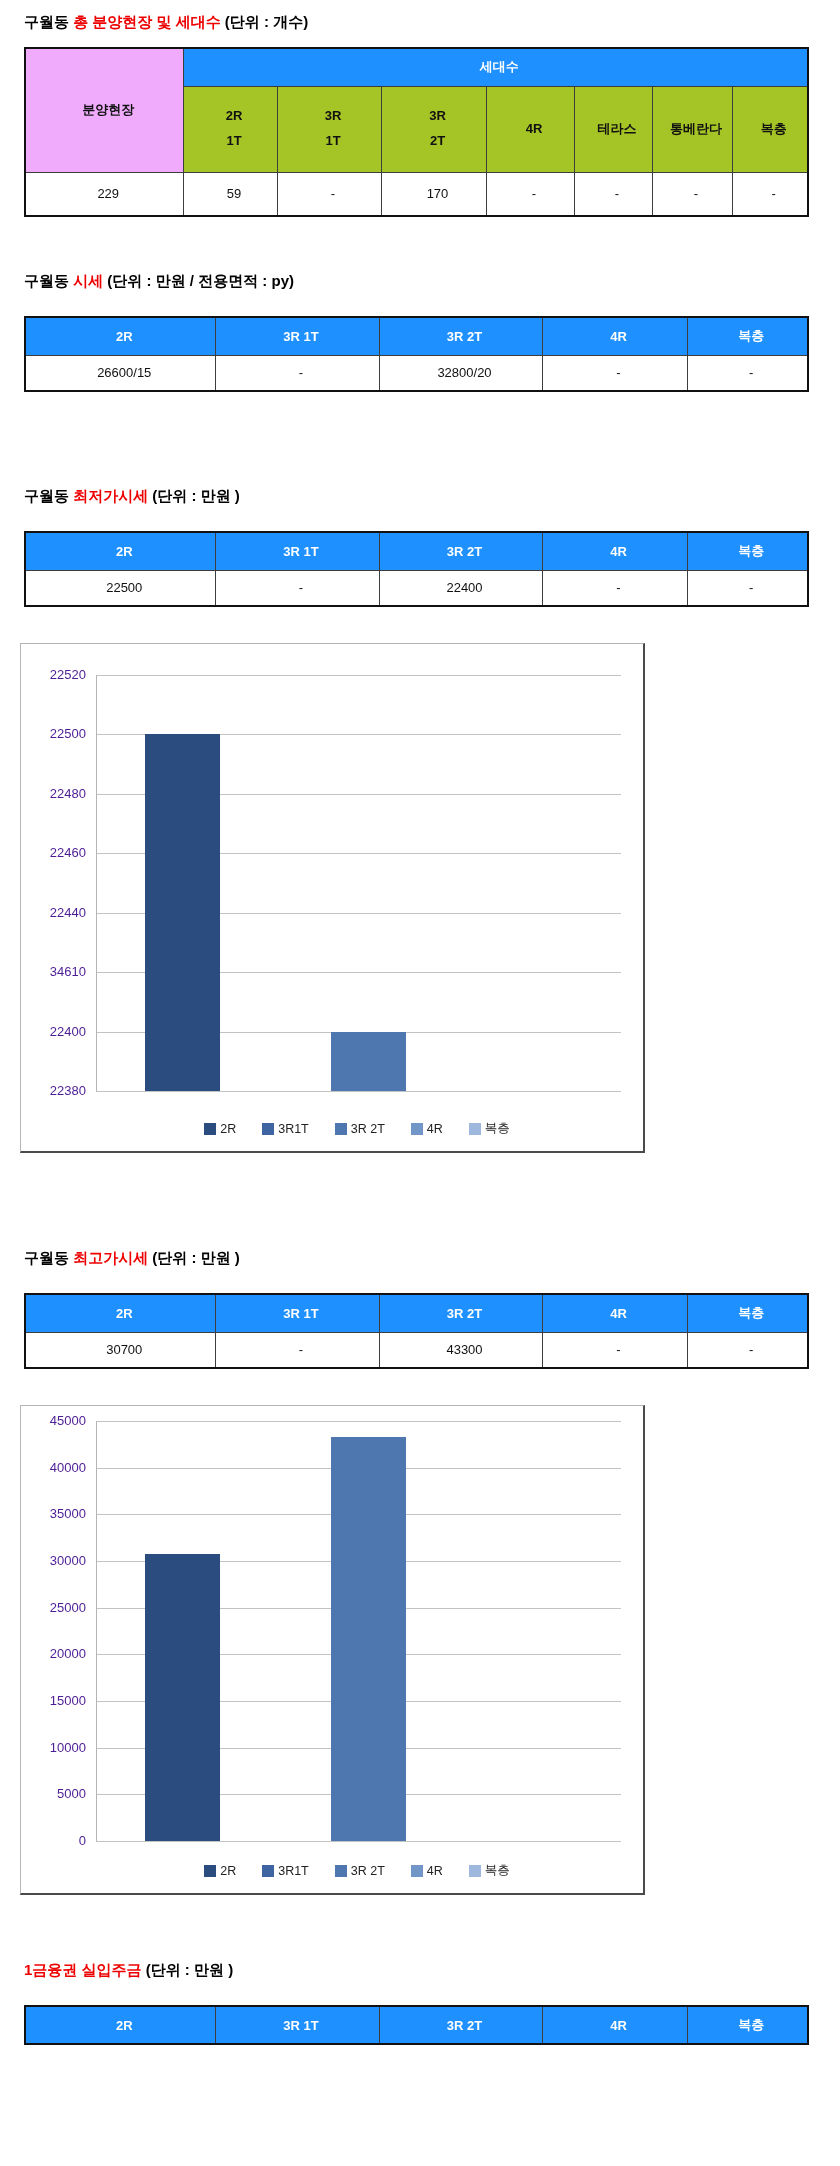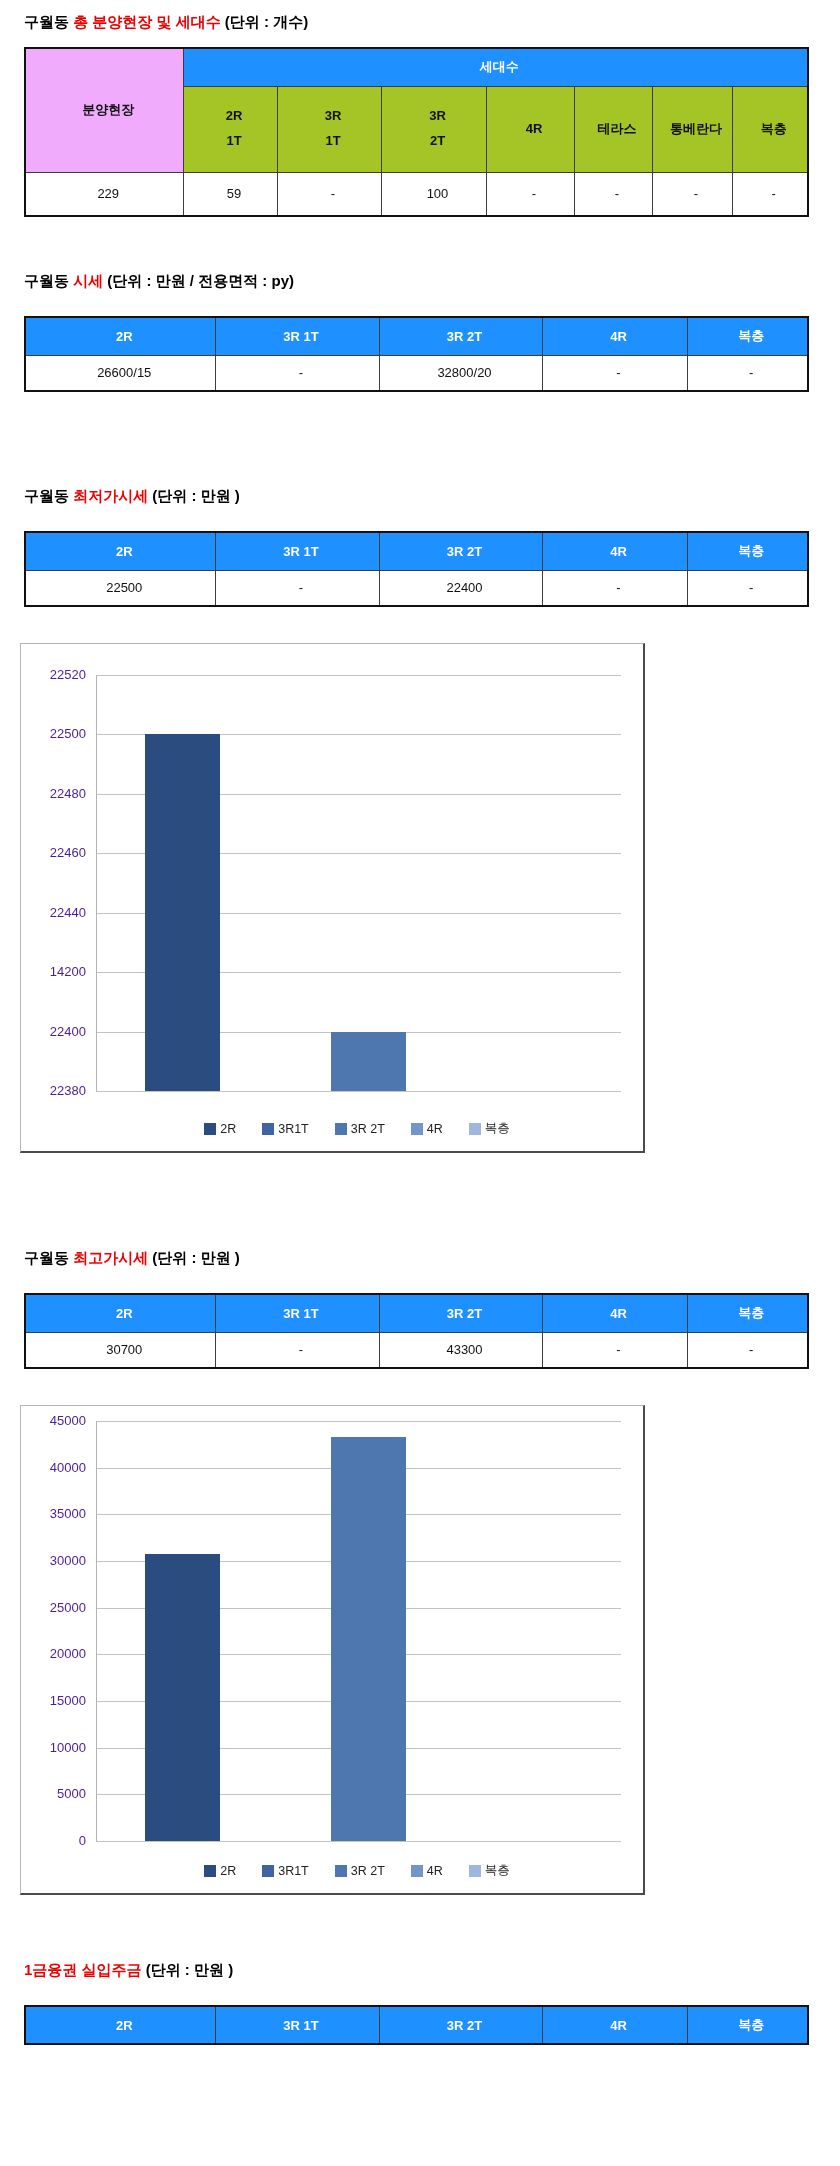--- a/index.html
+++ b/index.html
@@ -90,21 +90,21 @@
 2T</td>
       <td class="hd-green">4R</td>
       <td class="hd-green">테라스</td>
       <td class="hd-green">통베란다</td>
       <td class="hd-green">복층</td>
     </tr>
     <tr>
       <td class="cell cell-tall">229</td>
       <td class="cell cell-tall">59</td>
       <td class="cell cell-tall">-</td>
-      <td class="cell cell-tall">100</td>
+      <td class="cell cell-tall">170</td>
       <td class="cell cell-tall">-</td>
       <td class="cell cell-tall">-</td>
       <td class="cell cell-tall">-</td>
       <td class="cell cell-tall">-</td>
     </tr>
   </tbody>
     </table>
 
   <div class="sec-title mt-title2">
     <span>구월동 </span><span class="red">시세 </span><span>(단위 : 만원 / 전용면적 : py)</span>
@@ -165,21 +165,21 @@
     </tr>
   </tbody>
     </table>
 
   <div class="chart-box mt-chart" style="height: 510px;">
       <div class="gline" style="left: 75px; width: 525px; top: 447px;"></div>
       <div class="ytick" style="left: 0px; width: 65px; top: 439px;">22380</div>
       <div class="gline" style="left: 75px; width: 525px; top: 388px;"></div>
       <div class="ytick" style="left: 0px; width: 65px; top: 380px;">22400</div>
       <div class="gline" style="left: 75px; width: 525px; top: 328px;"></div>
-      <div class="ytick" style="left: 0px; width: 65px; top: 320px;">14200</div>
+      <div class="ytick" style="left: 0px; width: 65px; top: 320px;">34610</div>
       <div class="gline" style="left: 75px; width: 525px; top: 269px;"></div>
       <div class="ytick" style="left: 0px; width: 65px; top: 261px;">22440</div>
       <div class="gline" style="left: 75px; width: 525px; top: 209px;"></div>
       <div class="ytick" style="left: 0px; width: 65px; top: 201px;">22460</div>
       <div class="gline" style="left: 75px; width: 525px; top: 150px;"></div>
       <div class="ytick" style="left: 0px; width: 65px; top: 142px;">22480</div>
       <div class="gline" style="left: 75px; width: 525px; top: 90px;"></div>
       <div class="ytick" style="left: 0px; width: 65px; top: 82px;">22500</div>
       <div class="gline" style="left: 75px; width: 525px; top: 31px;"></div>
       <div class="ytick" style="left: 0px; width: 65px; top: 23px;">22520</div>

